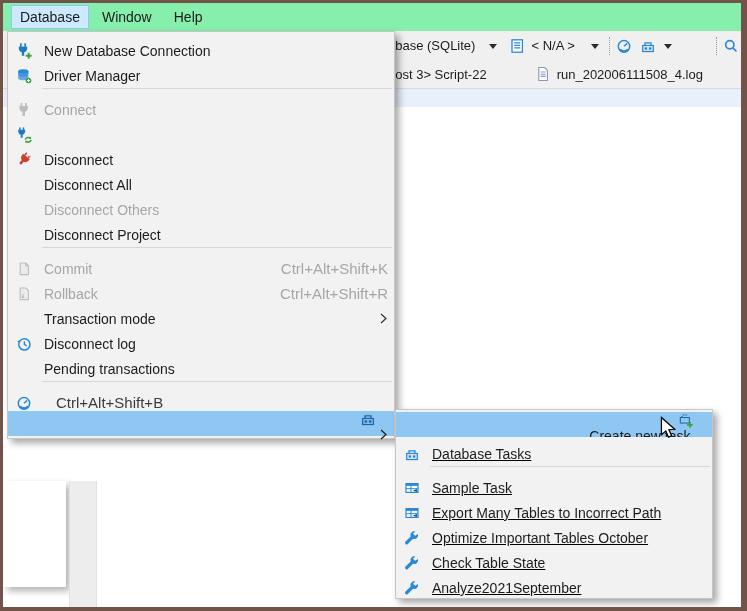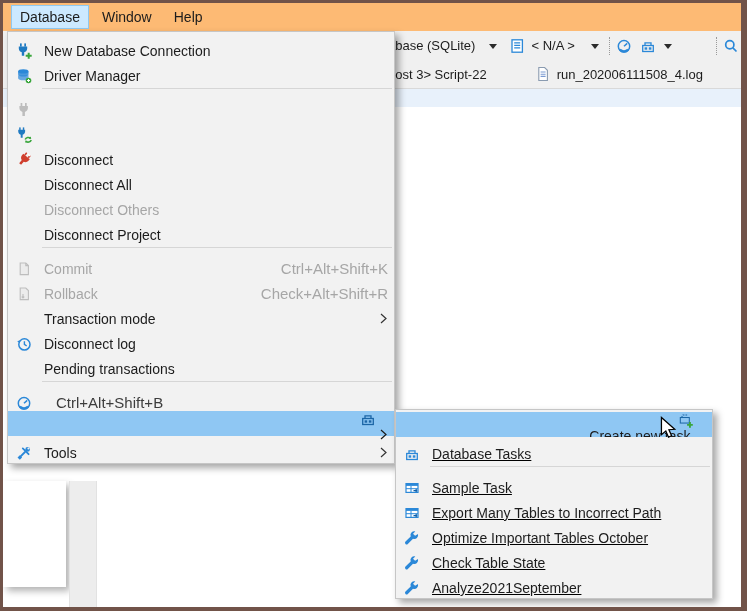--- a/index.html
+++ b/index.html
@@ -1,21 +1,21 @@
 <!DOCTYPE html>
 <html><head>
 <meta charset="utf-8">
 <style>
   html,body{margin:0;padding:0;background:#fff;}
   .frame{position:relative;width:747px;height:611px;box-sizing:border-box;
     border:3px solid #715349;border-right-width:6px;border-bottom-width:4px;
     background:#fff;overflow:hidden;font-family:"Liberation Sans",sans-serif;
     -webkit-font-smoothing:antialiased;}
   
-  .menubar{position:absolute;left:0;top:0;right:0;height:28px;background:#fdba74;
+  .menubar{position:absolute;left:0;top:0;right:0;height:28px;background:#86efac;
     display:flex;align-items:center;padding-left:8px;font-size:14px;color:#1c1c1c;z-index:6;}
   .mb-item{padding:3px 8px;margin-right:4px;border:1px solid transparent;}
   .mb-item.sel{background:#cce9ff;border-color:#8ec8f0;}
   
   .toolbar{position:absolute;left:0;top:28px;right:0;height:29px;background:#f0f0f0;z-index:1;}
   .tb-inner{position:absolute;left:385px;top:0;right:0;height:29px;display:flex;align-items:center;
     font-size:13px;color:#1c1c1c;white-space:nowrap;}
   .tabbar{position:absolute;left:0;top:57px;right:0;height:28px;background:#f0f0f0;
     border-bottom:1px solid #d9d9d9;z-index:1;}
   .tab-inner{position:absolute;left:385px;top:0;right:0;height:28px;display:flex;align-items:center;
@@ -164,20 +164,21 @@
     <div class="mrow disabled">
       <span class="mi">
         <svg class="icon16" viewBox="0 0 16 16">
           <g fill="#bdbdbd">
               <rect x="4.6" y="1" width="1.7" height="3"></rect>
               <rect x="9" y="1" width="1.7" height="3"></rect>
           <path d="M3.4 4h8.5v2.1c0 1.9-1.3 3.4-3 3.8v4H6.4V9.9c-1.7-.4-3-1.9-3-3.8z"></path>
             </g>
         </svg>
       </span>
+      <span class="mlabel">Connect</span>
     </div>
 
     <div class="mrow">
       <span class="mi">
         <svg class="icon16" viewBox="0 0 16 16">
           <g fill="#1f7ac2" transform="scale(.8)">
               <rect x="4" y="0.5" width="1.8" height="3.2"></rect>
               <rect x="8.5" y="0.5" width="1.8" height="3.2"></rect>
           <path d="M2.8 3.5h8.6v2.2c0 1.9-1.3 3.5-3.1 3.9v3.9H5.9V9.6C4.1 9.2 2.8 7.6 2.8 5.7z"></path>
             </g>
@@ -233,21 +234,21 @@
     </div>
 
     <div class="mrow disabled">
       <span class="mi">
         <svg class="icon16" viewBox="0 0 16 16">
           <path d="M4.2 2h5.6l2.6 2.6v9H4.2z" fill="#ececec" stroke="#bdbdbd" stroke-width="1.1"></path>
           <path d="M7 8v4M5.7 10.6L7 12l1.3-1.4" fill="none" stroke="#bdbdbd" stroke-width="1.1"></path>
         </svg>
       </span>
       <span class="mlabel">Rollback</span>
-      <span class="msc">Check+Alt+Shift+R</span>
+      <span class="msc">Ctrl+Alt+Shift+R</span>
     </div>
 
     <div class="mrow">
       <span class="mi"></span>
       <span class="mlabel">Transaction mode</span>
       <span class="marrow">
         <svg width="9" height="11" viewBox="0 0 9 11">
             <path d="M2 1l5 4.5L2 10" stroke="#333" fill="none" stroke-width="1.2"></path>
           </svg>
       </span>
@@ -292,39 +293,20 @@
         </svg>
       </span>
       <span class="mlabel">Tasks</span>
       <span class="marrow">
         <svg width="9" height="11" viewBox="0 0 9 11">
             <path d="M2 1l5 4.5L2 10" stroke="#1a1a1a" fill="none" stroke-width="1.2"></path>
           </svg>
       </span>
     </div>
 
-    <div class="mrow">
-      <span class="mi">
-        <svg class="icon16" viewBox="0 0 16 16">
-          <g stroke="#2b88d8" stroke-width="1.8" stroke-linecap="round">
-            <path d="M3.4 12.6L9 7"></path>
-              <path d="M6.8 3.4l5.8 5.8"></path>
-          </g>
-          <circle cx="11.6" cy="4.4" r="2.3" fill="#2b88d8"></circle>
-          <circle cx="12.4" cy="3.4" r="1" fill="#f2f2f2"></circle>
-          <rect x="2.2" y="11" width="3.2" height="3.2" fill="#2b88d8" transform="rotate(45 3.8 12.6)"></rect>
-        </svg>
-      </span>
-      <span class="mlabel">Tools</span>
-      <span class="marrow">
-        <svg width="9" height="11" viewBox="0 0 9 11">
-            <path d="M2 1l5 4.5L2 10" stroke="#333" fill="none" stroke-width="1.2"></path>
-          </svg>
-      </span>
-    </div>
 
   </div>
 
   <div class="submenu">
 
     <div class="mrow hl">
       <span class="mi">
         <svg class="icon16" viewBox="0 0 16 16">
           <g fill="none" stroke="#1c66a6" stroke-width="1.2" transform="scale(.85)">
             <rect x="2.7" y="6.5" width="10.6" height="6.5"></rect>

